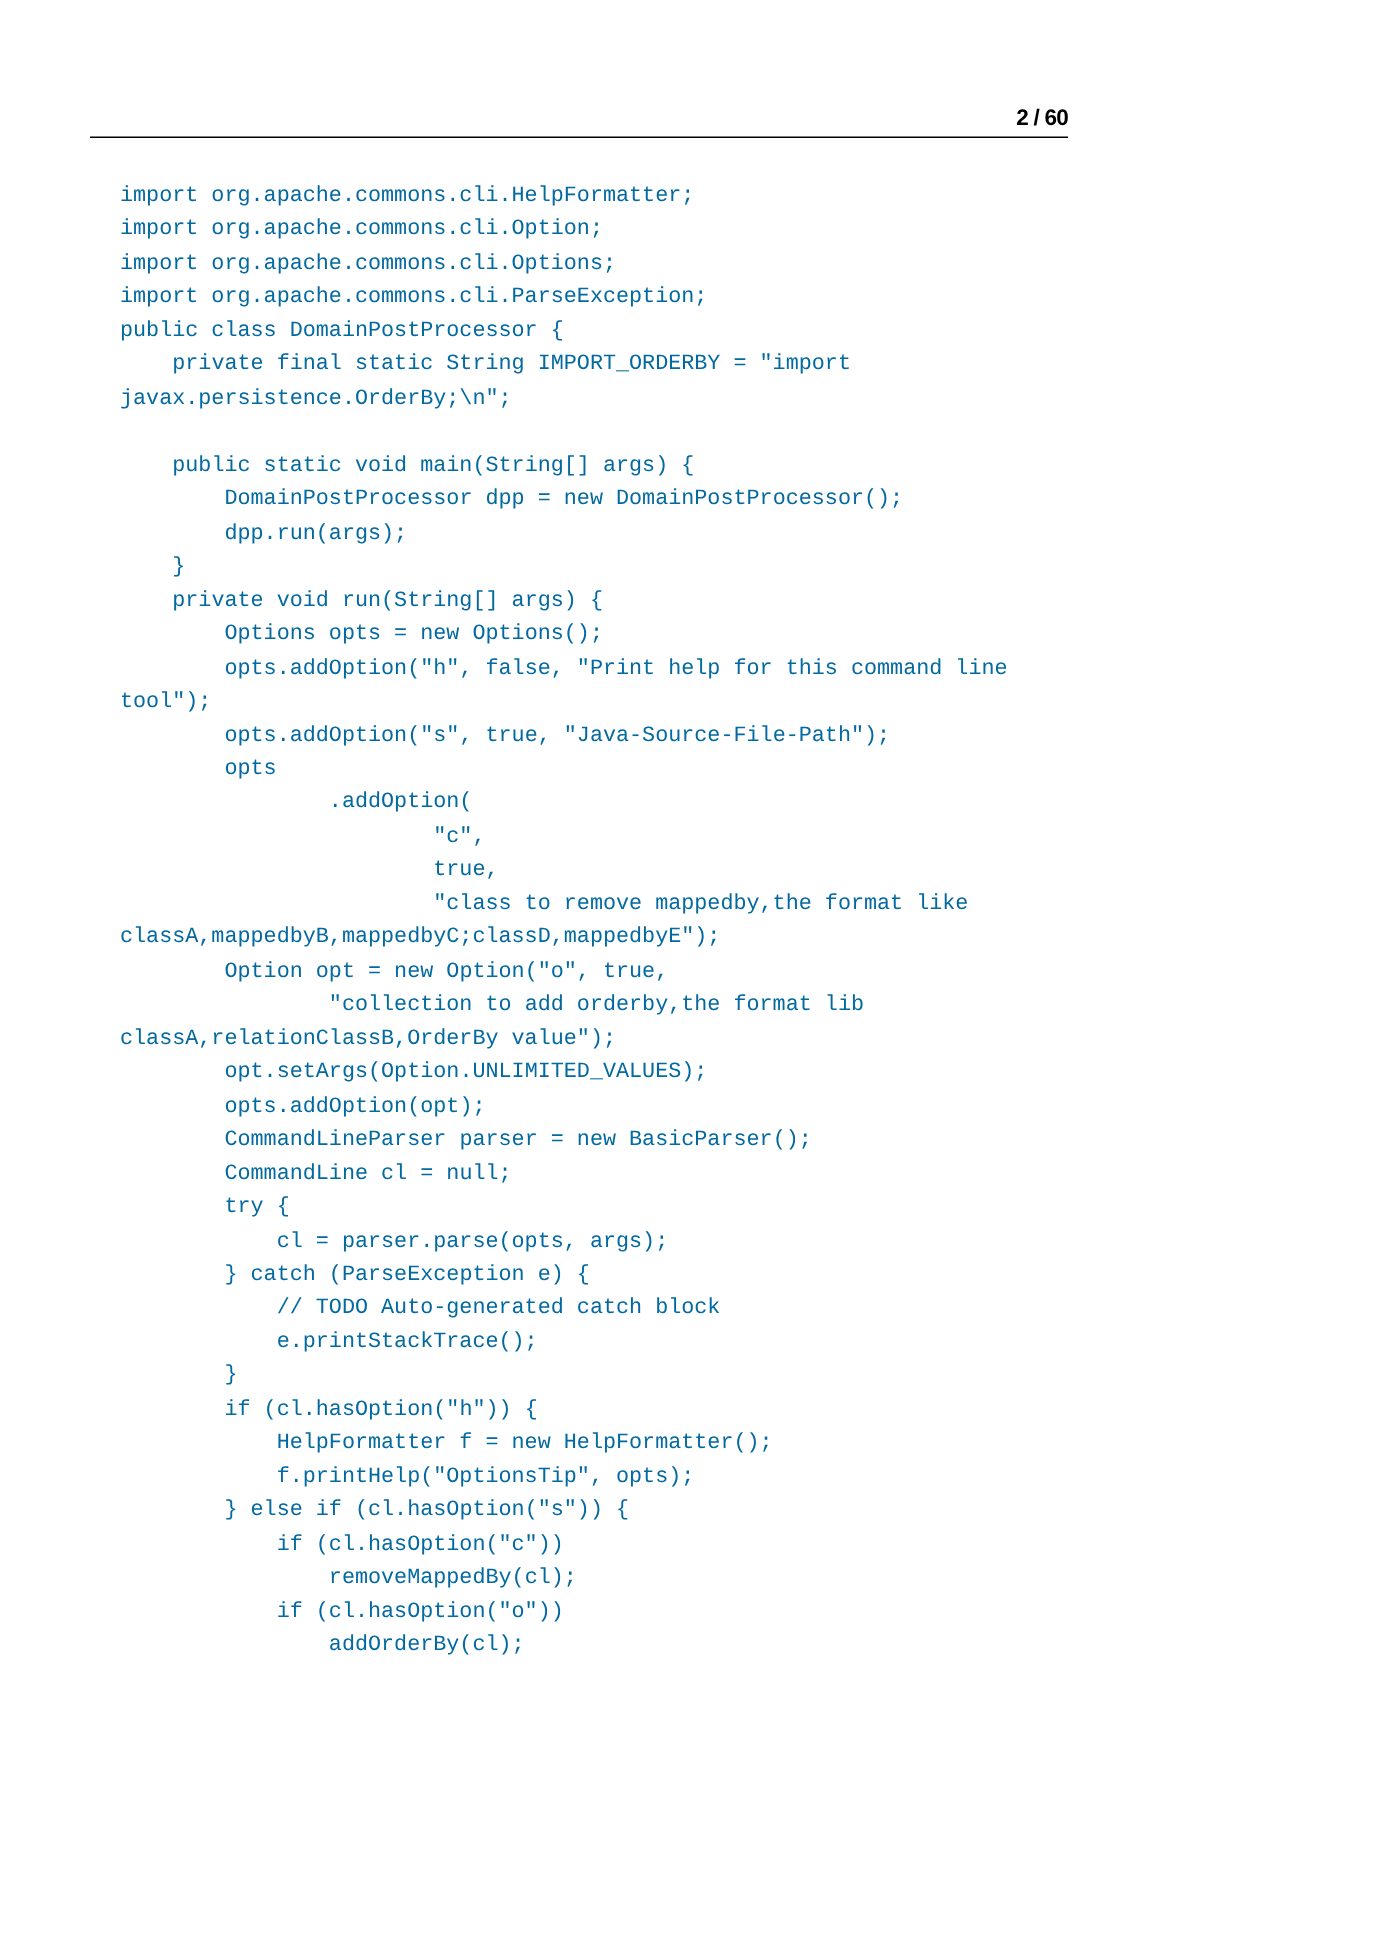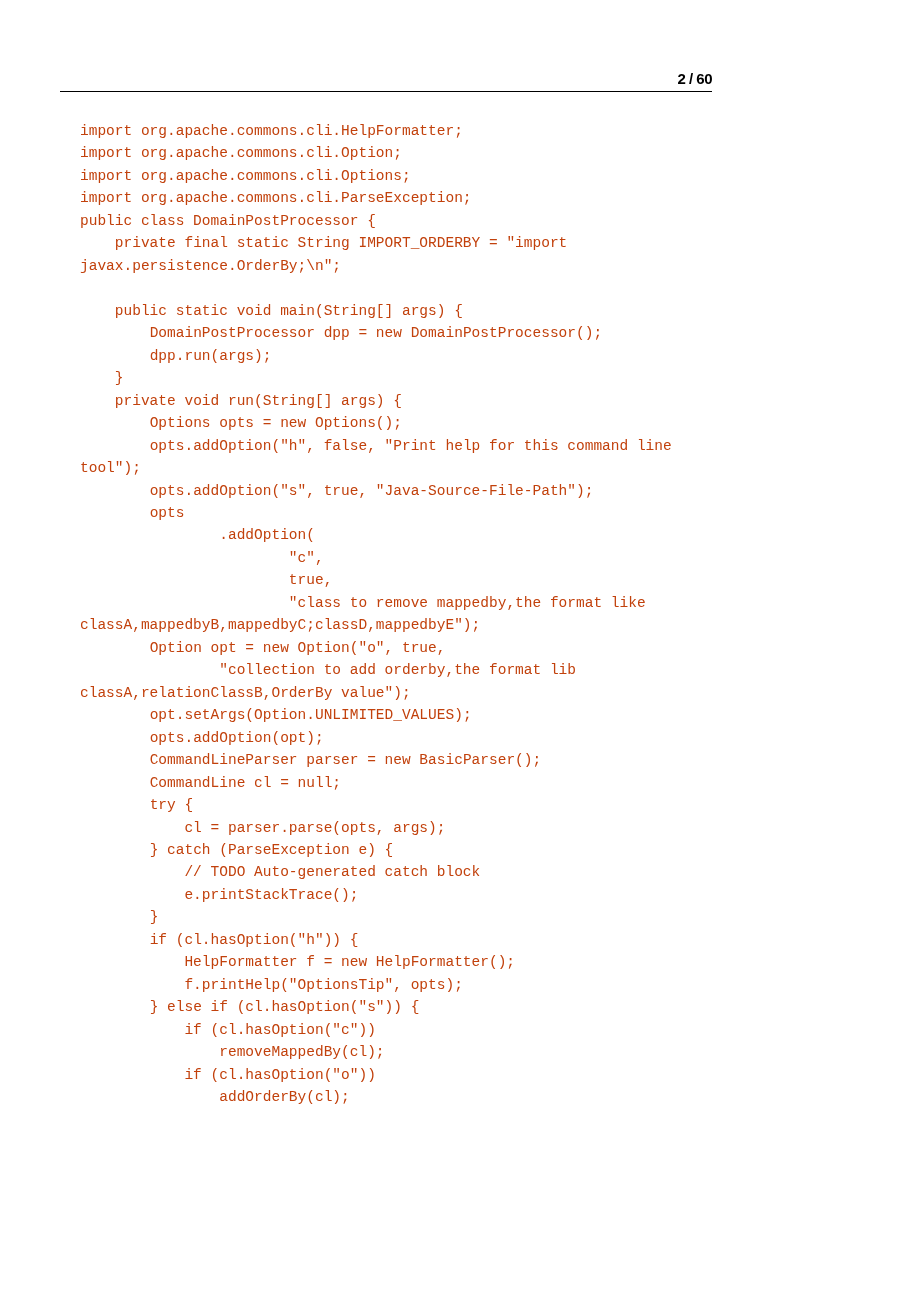--- a/index.html
+++ b/index.html
@@ -27,21 +27,21 @@
     font-family: Arial, Helvetica, sans-serif;
     font-size: 15px;
     font-weight: bold;
     letter-spacing: -0.5px;
   }
   .code {
     margin-top: 50px;
     font-size: 14.5px;
     line-height: 1.55;
     white-space: pre-wrap;
-    color: #c2410c;
+    color: #0369a1;
     padding: 0 20px;
   }
 </style>
 </head>
 <body>
 
 <div class="page">
   <div class="header">
     <span>2</span><span> </span><span>/</span><span> </span><span>60</span>
   </div>

